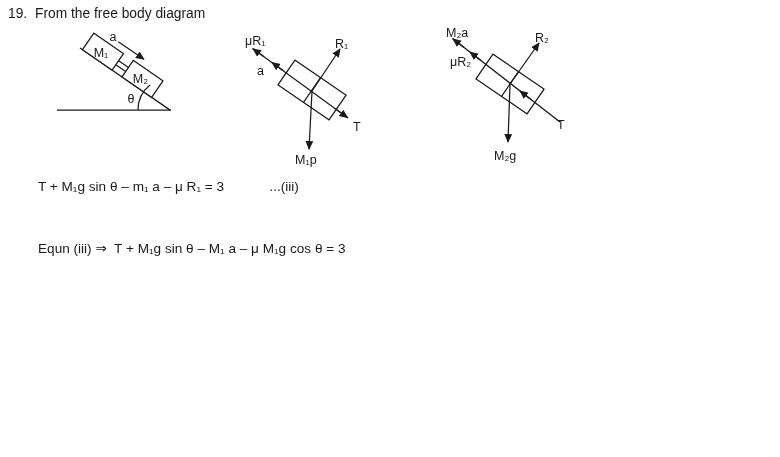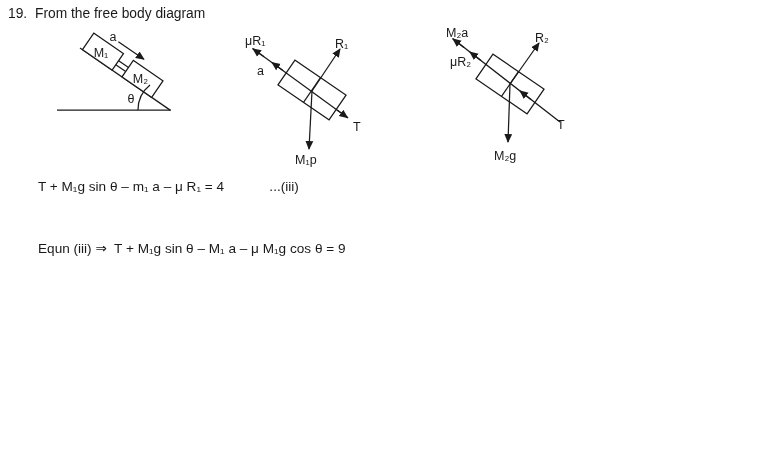--- a/index.html
+++ b/index.html
@@ -78,22 +78,22 @@
       <line x1="510" y1="84" x2="508" y2="142" marker-end="url(#ah)"></line>
       <text x="446" y="37">M₂a</text>
       <text x="450" y="66">μR₂</text>
       <text x="535" y="42">R₂</text>
       <text x="557" y="129">T</text>
       <text x="494" y="160">M₂g</text>
     </g>
   </svg>
 
   <div class="equations">
-    <div>T + M₁g sin θ – m₁ a – μ R₁ = 4            ...(iii)</div>
-    <div>Equn (iii) ⇒  T + M₁g sin θ – M₁ a – μ M₁g cos θ = 9</div>
+    <div>T + M₁g sin θ – m₁ a – μ R₁ = 3            ...(iii)</div>
+    <div>Equn (iii) ⇒  T + M₁g sin θ – M₁ a – μ M₁g cos θ = 3</div>
     
     
     
     
     
     
     
     
     
   </div>

